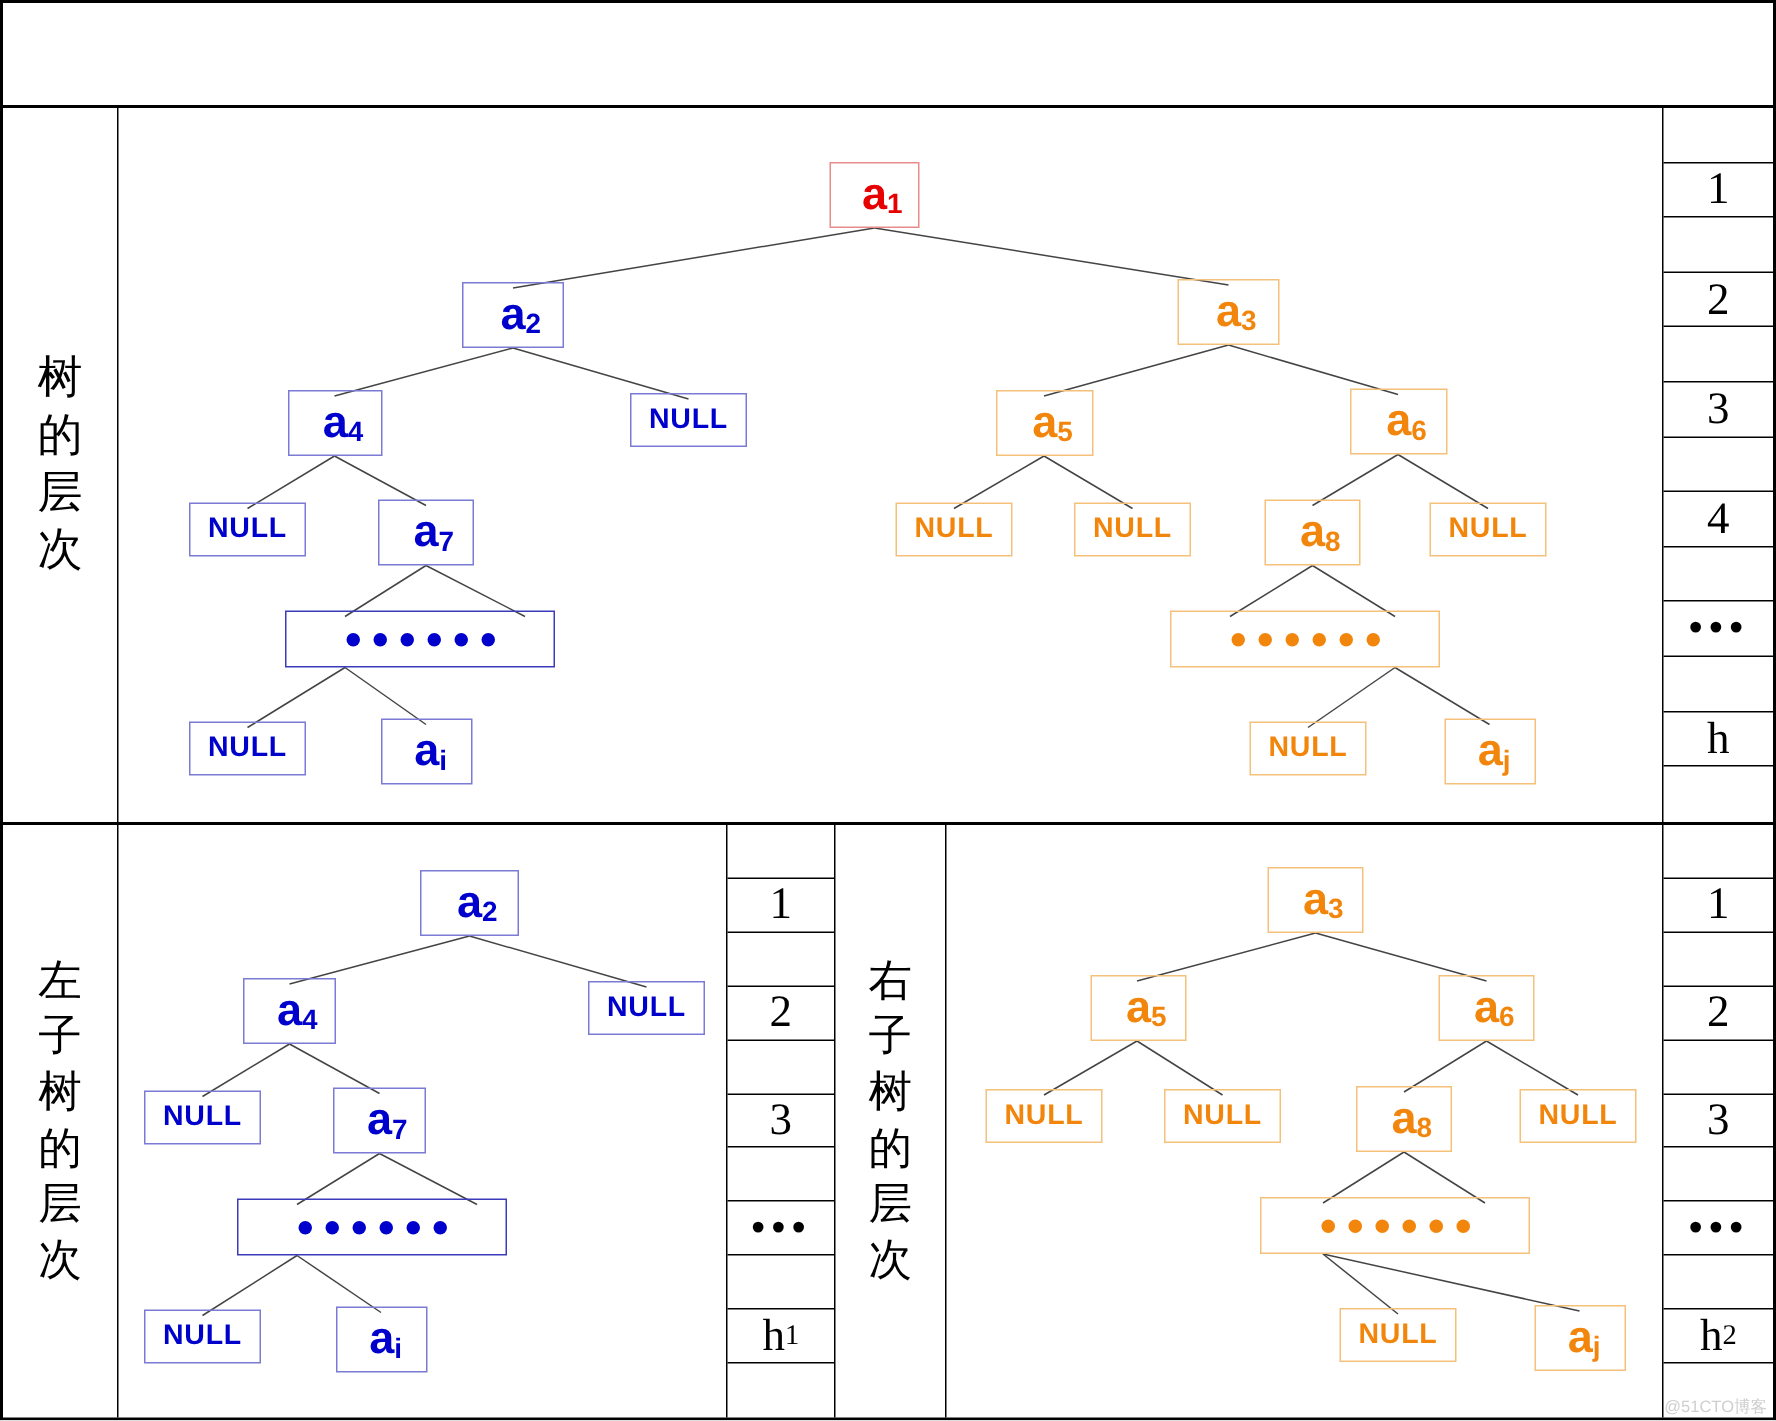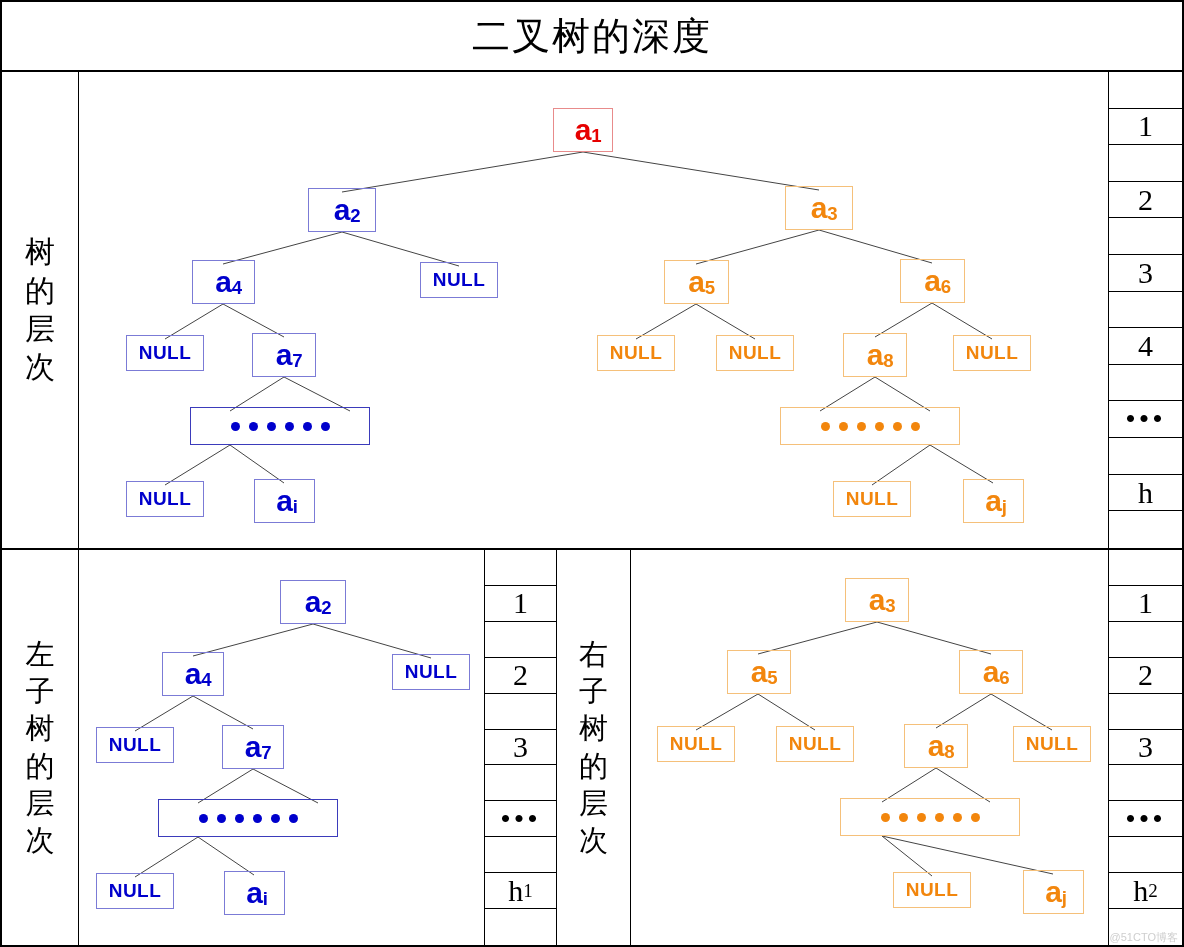--- a/index.html
+++ b/index.html
@@ -73,21 +73,20 @@
   .wm{position:absolute;right:6px;bottom:2px;font-size:11px;color:#cfcfcf;
       font-family:"Liberation Sans",sans-serif;}
 </style>
 </head>
 <body>
 
 <div id="root">
 
   <div class="frame" style="left:0;top:0;width:1184px;height:947px;"></div>
 
-  <div class="title">二叉树的深度</div>
   <div class="hline2" style="left:2px;top:70px;width:1180px;"></div>
 
   <div class="vline" style="left:78px;top:72px;height:476px;"></div>
   <div class="vline" style="left:1108px;top:72px;height:476px;"></div>
 
   <div class="vlabel" style="left:2px;top:72px;width:76px;height:476px;">
     <span>树</span>
     <span>的</span>
     <span>层</span>
     <span>次</span>

